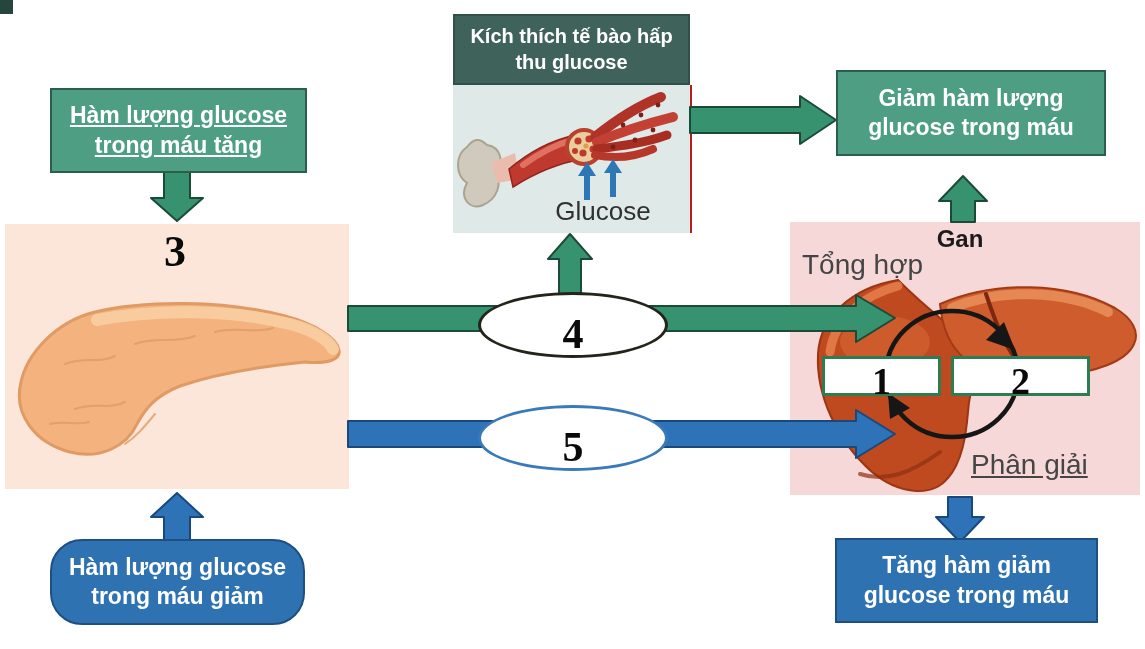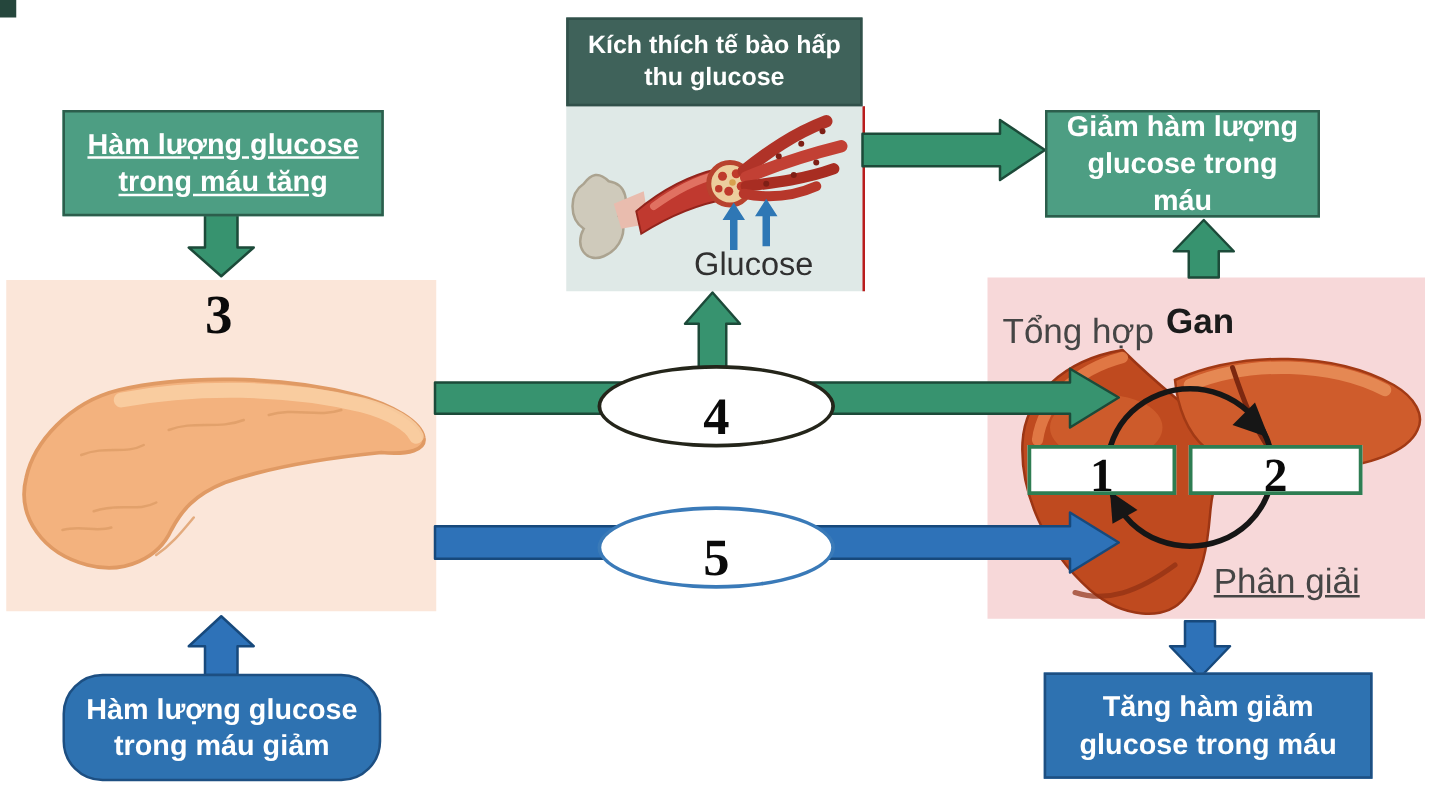--- a/index.html
+++ b/index.html
@@ -16,21 +16,21 @@
   
   .fbox{
     position:absolute;display:flex;align-items:center;justify-content:center;
     text-align:center;color:#fff;font-weight:bold;font-size:23px;line-height:1.28;
     padding:4px 8px;box-sizing:border-box;
   }
   .fbox.green{background:#4d9e83;border:2px solid #2c5e4c;}
   .fbox.blue{background:#2e72b1;border:2px solid #1d4f82;}
   .fbox.dark{background:#3f625a;border:2px solid #31504a;font-size:20px;}
   .box-tl{left:50px;top:88px;width:257px;height:85px;text-decoration:underline;}
-  .box-tr{left:836px;top:88px;width:220px;height:86px;}
+  .box-tr{left:836px;top:70px;width:270px;height:86px;}
   .box-bl{left:50px;top:539px;width:255px;height:86px;border-radius:32px;}
   .box-br{left:835px;top:538px;width:263px;height:85px;}
   .box-title{left:453px;top:14px;width:237px;height:71px;}
   
   .oval{
     position:absolute;width:184px;height:60px;border-radius:50%;background:#fff;
     display:flex;align-items:center;justify-content:center;
   }
   .oval-4{left:478px;top:292px;border:3px solid #24251a;}
   .oval-5{left:478px;top:405px;border:3px solid #3a7ab8;}
@@ -45,21 +45,21 @@
   
   .num{
     font-family:"Liberation Serif","DejaVu Serif",serif;font-weight:bold;color:#0a0a0a;
     line-height:1;
   }
   .num-3{left:145px;top:230px;width:60px;text-align:center;font-size:44px;}
   .num-45{font-size:42px;}
   .num-12{font-size:38px;margin-top:10px;}
   
   .plain{position:absolute;color:#454545;font-size:28px;line-height:1.1;}
-  .gan{left:900px;top:242px;width:120px;text-align:center;color:#1b1b1b;font-weight:bold;font-size:28px;}
+  .gan{left:900px;top:226px;width:120px;text-align:center;color:#1b1b1b;font-weight:bold;font-size:24px;}
   .tonghop{left:802px;top:250px;}
   .phangiai{left:971px;top:450px;text-decoration:underline;}
   .glucose{left:543px;top:196px;width:120px;text-align:center;color:#303030;font-size:26px;}
   .corner-artifact{left:0;top:0;width:13px;height:14px;background:#25463c;position:absolute;}
   svg{display:block;}
   .layer{position:absolute;left:0;top:0;}
 </style>
 </head>
 <body>
 

